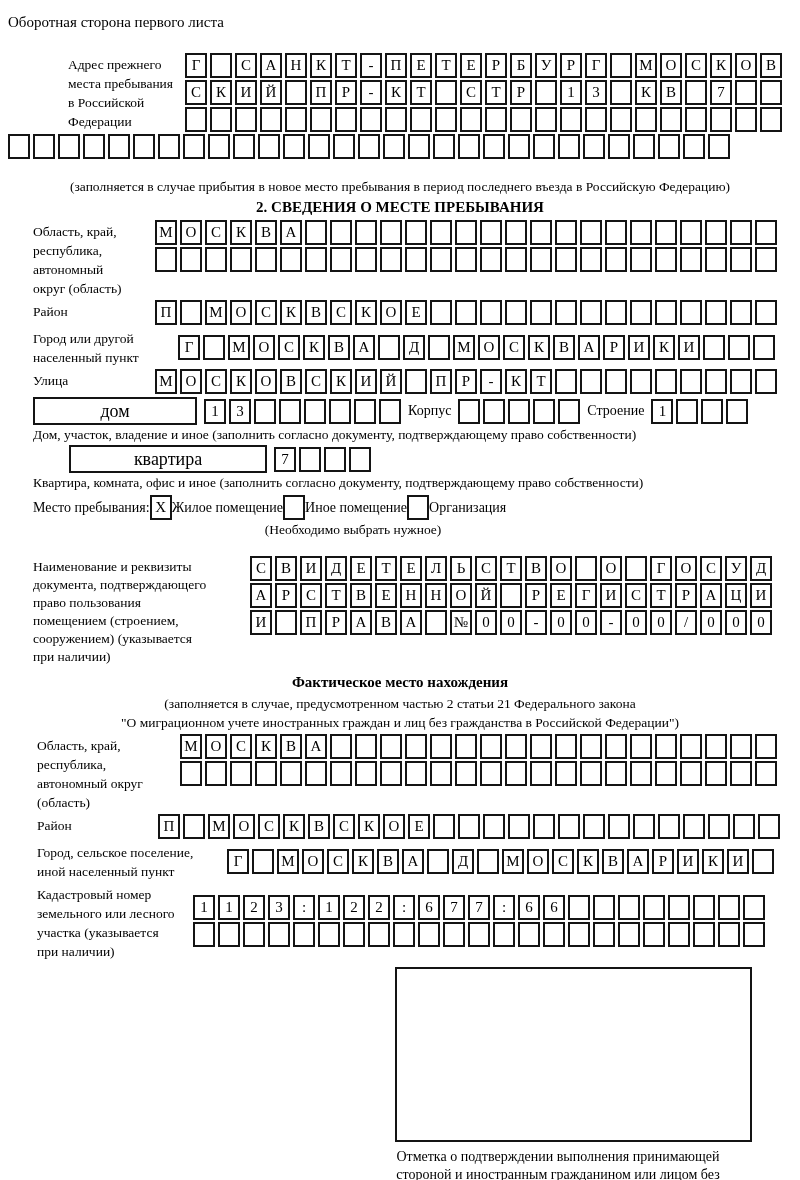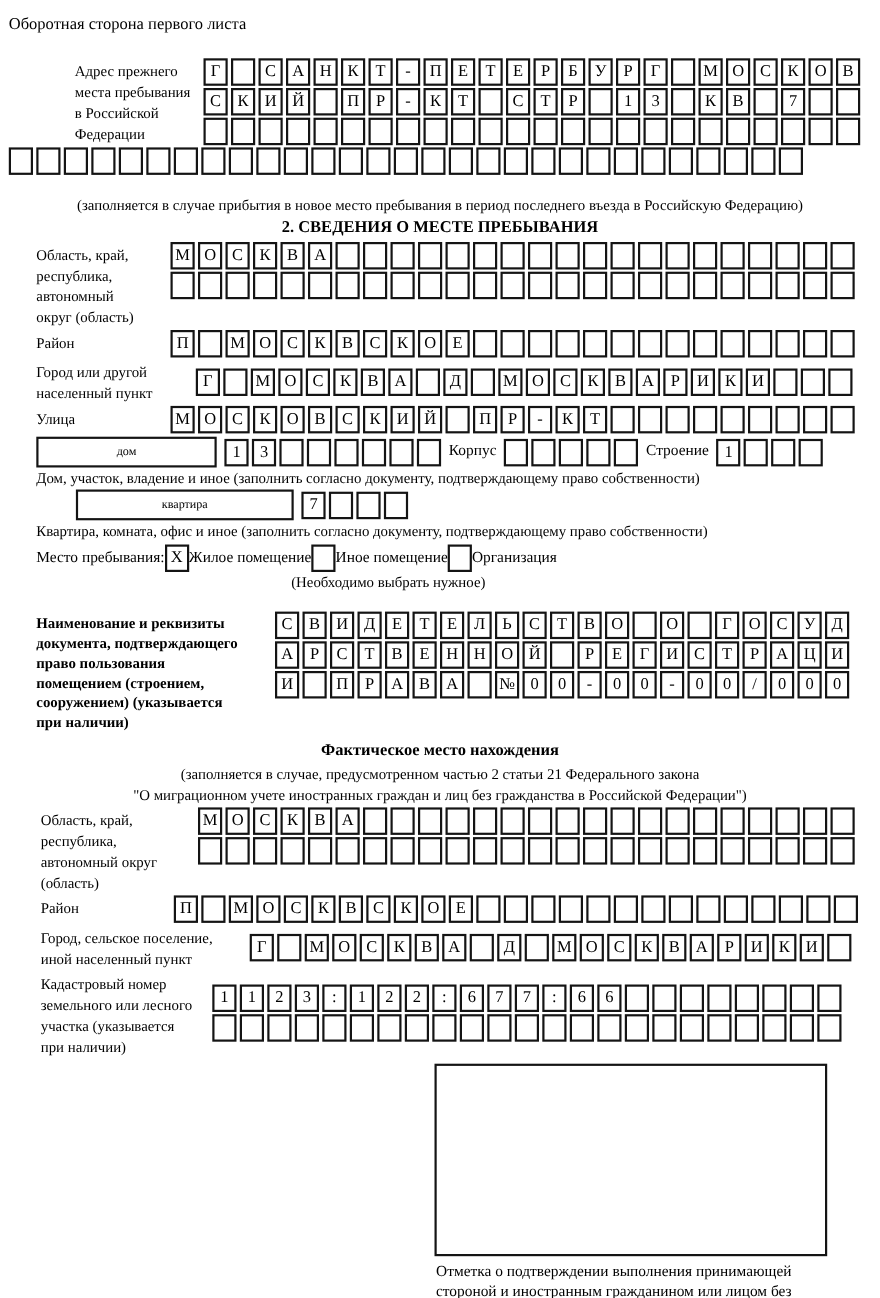--- a/index.html
+++ b/index.html
@@ -23,35 +23,35 @@
   .cbox {
     box-sizing: border-box; flex: 0 0 22px; width: 22px; height: 25px;
     border: 2px solid #141414; background: #fff;
     text-align: center; font-size: 15px; line-height: 21px;
     font-family: "Liberation Serif", serif;
   }
   .label { box-sizing: border-box; font-size: 13.5px; line-height: 19px; padding-top: 2px; }
   .w-addr   { flex: 0 0 177px; padding-left: 60px; }
   .w-s2     { flex: 0 0 147px; padding-left: 25px; }
   .w-city   { flex: 0 0 170px; padding-left: 25px; }
-  .w-doc    { flex: 0 0 242px; padding-left: 25px; line-height: 18px; font-weight: bold; }
+  .w-doc    { flex: 0 0 242px; padding-left: 25px; line-height: 18px; }
   .fw-obl   { flex: 0 0 172px; padding-left: 29px; }
   .fw-ray   { flex: 0 0 150px; padding-left: 29px; }
   .fw-city  { flex: 0 0 219px; padding-left: 29px; }
   .fw-kad   { flex: 0 0 185px; padding-left: 29px; }
 
   .mt2 { margin-top: 2px; } .mt3 { margin-top: 3px; }
 
   .note { font-size: 13.5px; text-align: center; margin: 20px 0 4px 0; }
   .title { font-size: 15px; font-weight: bold; text-align: center; margin: 2px 0 4px 0; }
 
   .houserow { display: flex; align-items: center; gap: 7px; margin: 3px 0 0 25px; }
   .widebox {
     box-sizing: border-box; border: 2px solid #141414; height: 28px;
-    text-align: center; font-size: 11px; line-height: 24px; flex: 0 0 auto;
+    text-align: center; font-size: 18px; line-height: 24px; flex: 0 0 auto;
   }
   .wb-dom { width: 164px; }
   .wb-kv  { width: 198px; margin-left: 36px; }
   .inline-label { font-size: 14px; white-space: nowrap; }
   .subnote { font-size: 13.5px; margin: 2px 0 2px 25px; }
 
   .stayrow { display: flex; align-items: center; margin: 4px 0 0 25px; font-size: 14px; }
   .choose-note { width: 300px; margin-left: 195px; text-align: center; font-size: 13.5px; margin-top: 2px; margin-bottom: 18px; }
 
   .fact-note { font-size: 13.5px; text-align: center; line-height: 17px; margin: 2px 0; }

